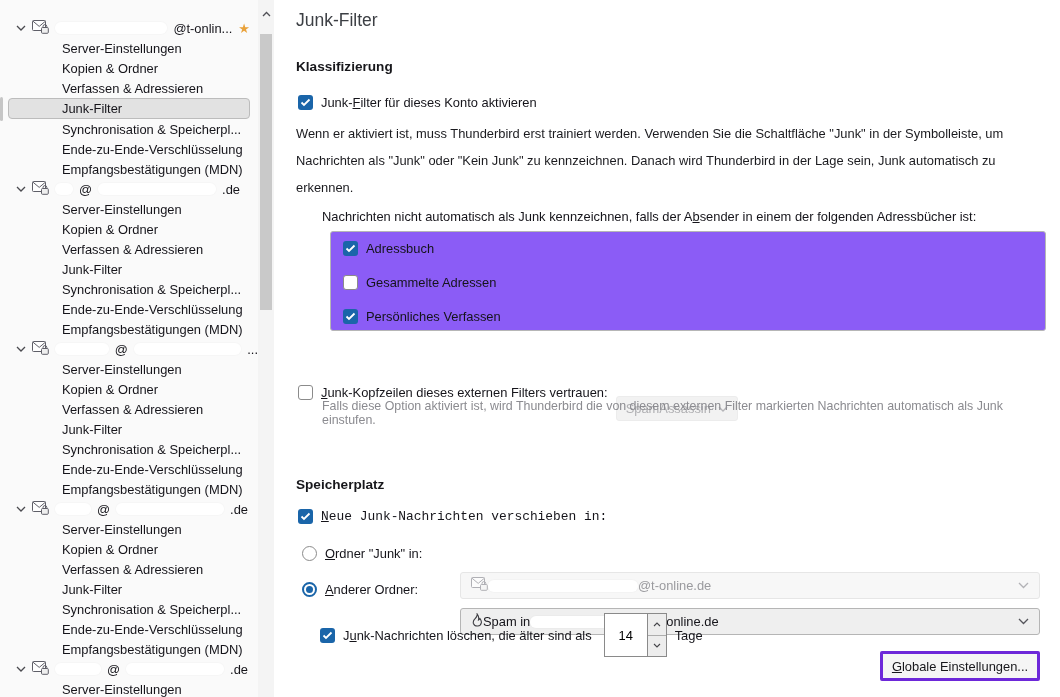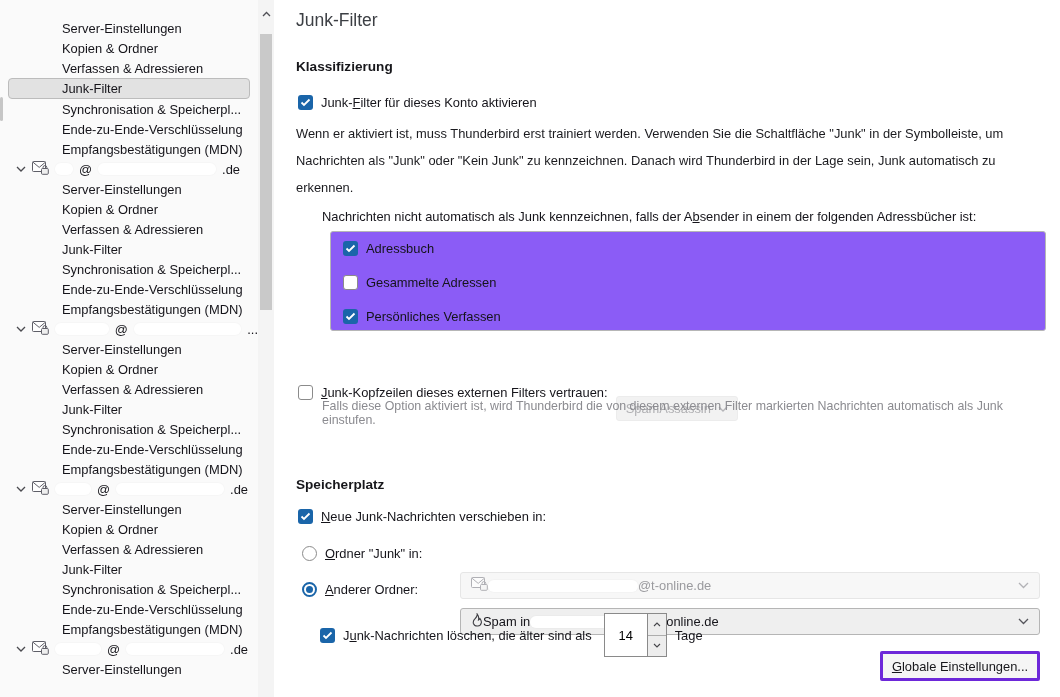--- a/index.html
+++ b/index.html
@@ -70,20 +70,36 @@
 
   .gbtn { left:606px; top:651px; width:160px; height:30px; background:#f5f5f5; border:3px solid #6d28d9; border-radius:2px; font-size:12.9px; color:#17171b; display:flex; align-items:center; justify-content:center; font-family:"Liberation Sans",sans-serif; }
 </style>
 </head>
 <body>
 
 <div class="stage">
 
   <div class="sidebar">
 
+    <div class="srow acc">
+      <span class="exp">
+          <svg width="10" height="6" viewBox="0 0 10 6">
+            <path d="M1 1 L5 5 L9 1" fill="none" stroke="#4a4a4f" stroke-width="1.3"></path>
+          </svg>
+        </span>
+      <span><svg width="17" height="14" viewBox="0 0 17 14">
+            <rect x="0.5" y="0.5" width="13" height="10" rx="1" fill="#fff" stroke="#5f5f68"></rect>
+            <path d="M1 1.2 L7.2 6.4 L13.4 1.2" fill="none" stroke="#5f5f68"></path>
+            <rect x="9.5" y="7.5" width="6.8" height="5.8" rx="1" fill="#efefef" stroke="#5f5f68"></rect>
+            <path d="M11 7.5 v-1 a1.9 1.9 0 0 1 3.8 0 v1" fill="none" stroke="#5f5f68"></path>
+          </svg></span>
+      <span class="patch" style="width:140px"></span>
+      <span>@t-onlin...</span>
+      <span class="star">★</span>
+    </div>
     <div class="srow sub">
         <span>Server-Einstellungen</span>
       </div>
     <div class="srow sub">
         <span>Kopien &amp; Ordner</span>
       </div>
     <div class="srow sub">
         <span>Verfassen &amp; Adressieren</span>
       </div>
     <div class="srow sub selected">
@@ -299,21 +315,21 @@
         <svg width="10" height="6" viewBox="0 0 10 6">
             <path d="M1 1 L5 5 L9 1" fill="none" stroke="#b4b4b8" stroke-width="1.3"></path>
           </svg>
       </span>
     </div>
 
     <div class="abs note">Falls diese Option aktiviert ist, wird Thunderbird die von diesem externen Filter markierten Nachrichten automatisch als Junk einstufen.</div>
 
     <div class="abs h2" style="left:22px; top:477px;">Speicherplatz</div>
 
-    <div class="abs crow" style="left:24px; top:509px;">
+    <div class="abs crow" style="left:24px; top:509px;font-family:Liberation Mono, monospace;">
       <span class="cb on">
           <svg width="11" height="9" viewBox="0 0 11 9">
             <path d="M1.5 4.5 L4 7 L9.5 1.5" fill="none" stroke="#fff" stroke-width="1.8"></path>
           </svg>
         </span>
       <span><span></span><u>N</u><span>eue Junk-Nachrichten verschieben in:</span></span>
     </div>
 
     <div class="abs rowline" style="left:28px; top:540px; width:738px;">
       <span class="rad off"></span>

